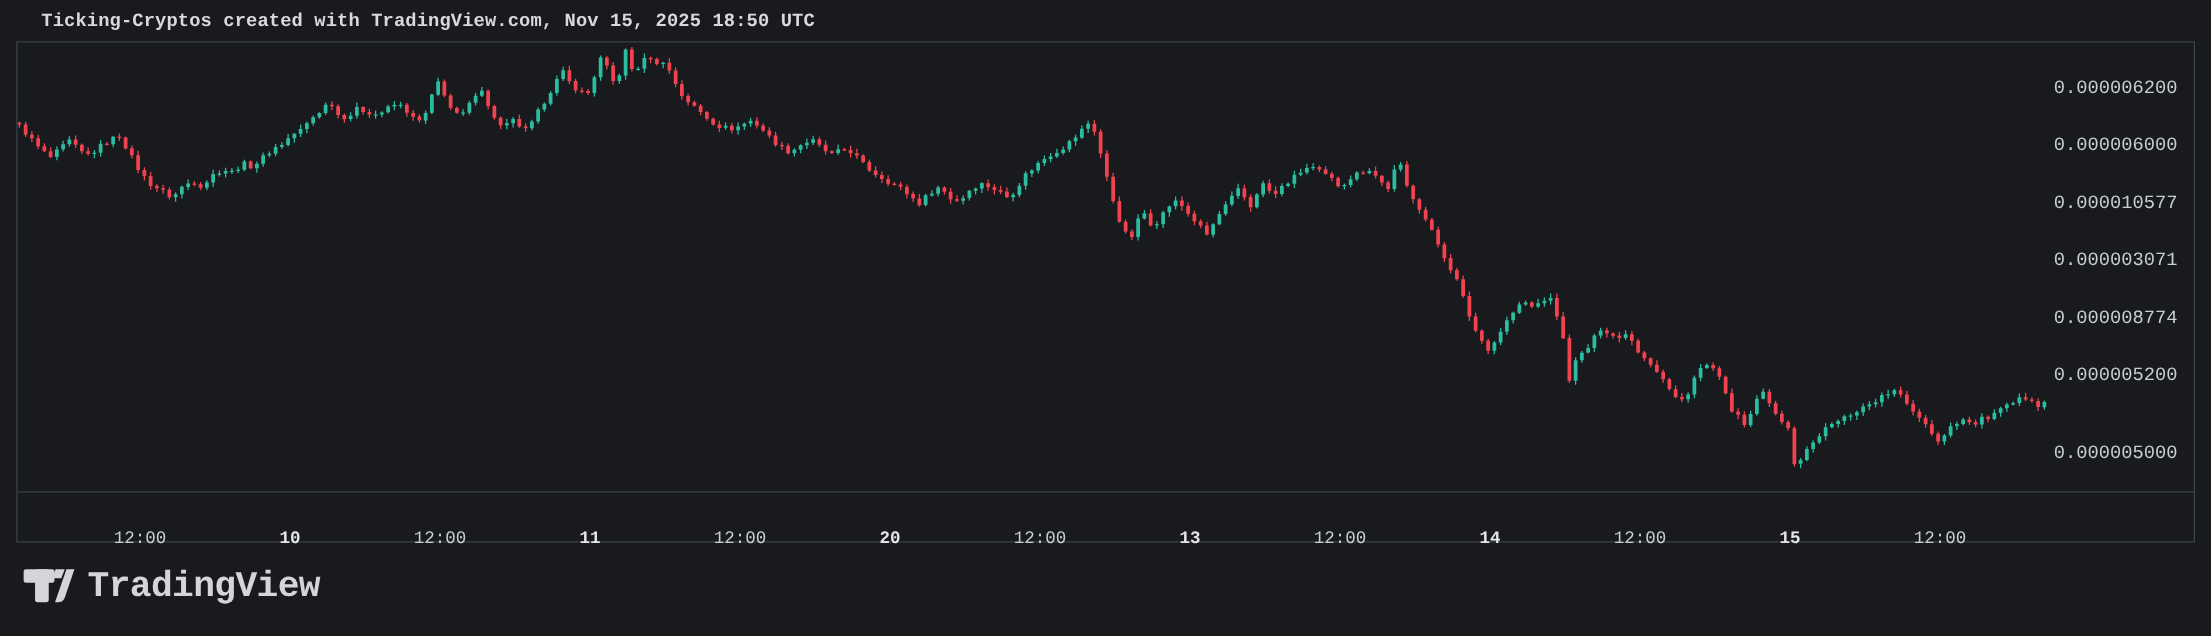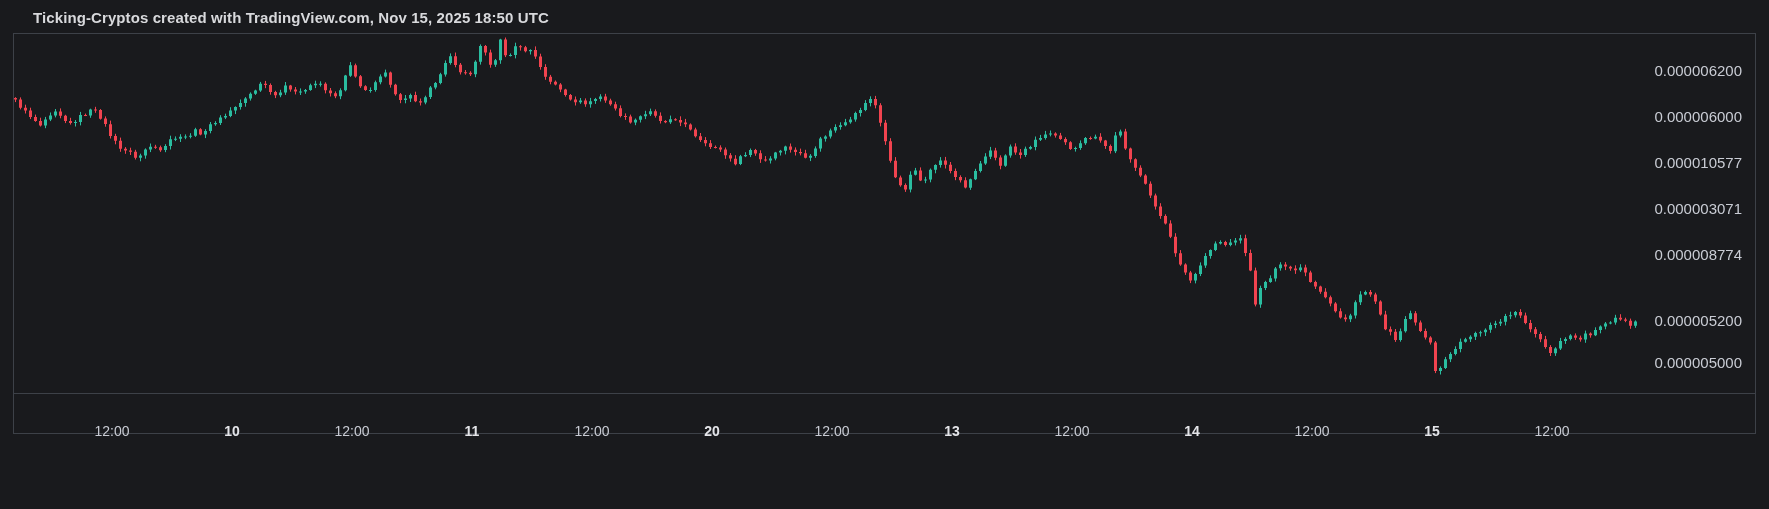--- a/index.html
+++ b/index.html
@@ -1,21 +1,21 @@
 <!DOCTYPE html>
 <html style="--bg: #191a1d; --frame: #3d4148; --title: #d8d9dc; --axis: #c9ccd4; --axis-major: #e4e5e9; --logo: #d3d5d9;"><head>
 <meta charset="utf-8">
 <style>
   :root{
     --bg:#191a1d; --frame:#3d4148; --title:#d8d9dc;
     --axis:#c9ccd4; --axis-major:#e4e5e9; --logo:#d3d5d9;
   }
   html,body{margin:0;padding:0;background:var(--bg);}
   .screen{position:relative;width:1769px;height:509px;background:var(--bg);
-    overflow:hidden;font-family:Liberation Sans, sans-serif;}
+    overflow:hidden;font-family:Liberation Mono, monospace;}
   .title{position:absolute;left:33px;top:9px;font-size:15px;font-weight:700;
     color:var(--title);letter-spacing:.1px;white-space:nowrap;}
   #candles-svg{position:absolute;left:0;top:0;}
   .frame{position:absolute;left:13px;top:33px;width:1741px;height:399px;
     border:1px solid var(--frame);}
   .axis-sep{position:absolute;left:0;right:0;top:359px;height:0;
     border-top:1px solid var(--frame);}
   .price-label{position:absolute;right:27px;width:120px;text-align:right;
     font-size:15px;color:var(--axis);line-height:18px;}
   .time-label{position:absolute;top:406px;width:80px;margin-left:-40px;text-align:center;
@@ -48,33 +48,44 @@
   <div class="frame">
     <div class="axis-sep"></div>
   </div>
 
   <div id="price-axis">
       <div class="price-label" style="top: 62px;">0.000006200</div>
       <div class="price-label" style="top: 108px;">0.000006000</div>
       <div class="price-label" style="top: 154px;">0.000010577</div>
       <div class="price-label" style="top: 200px;">0.000003071</div>
       <div class="price-label" style="top: 246px;">0.000008774</div>
-      <div class="price-label" style="top: 292px; margin-top: 20px;">0.000005200</div>
+      <div class="price-label" style="top: 292px;">0.000005200</div>
       <div class="price-label" style="top: 338px; margin-top: 16px;">0.000005000</div>
     </div>
   <div id="time-axis">
       <div class="time-label" style="left: 112px;">12:00</div>
       <div class="time-label major" style="left: 232px;">10</div>
       <div class="time-label" style="left: 352px;">12:00</div>
       <div class="time-label major" style="left: 472px;">11</div>
       <div class="time-label" style="left: 592px;">12:00</div>
       <div class="time-label major" style="left: 712px;">20</div>
       <div class="time-label" style="left: 832px;">12:00</div>
       <div class="time-label major" style="left: 952px;">13</div>
       <div class="time-label" style="left: 1072px;">12:00</div>
       <div class="time-label major" style="left: 1192px;">14</div>
       <div class="time-label" style="left: 1312px;">12:00</div>
       <div class="time-label major" style="left: 1432px;">15</div>
       <div class="time-label" style="left: 1552px;">12:00</div>
     </div>
 
+  <div class="logo">
+    <svg width="42" height="40" viewBox="0 0 46 40">
+      <g fill="#d3d5d9">
+        <rect x="1" y="5" width="27" height="12" rx="2"></rect>
+        <rect x="11" y="5" width="12" height="29" rx="2"></rect>
+        <path d="M29 5 L37 5 L34 13 L26 13 Z"></path>
+        <path d="M38.5 5 L45.5 5 L37 30 Q35.5 34 31 34 L28.5 34 Z"></path>
+      </g>
+    </svg>
+    <span class="wordmark">TradingView</span>
+  </div>
 
 </div>
 
 </body></html>

